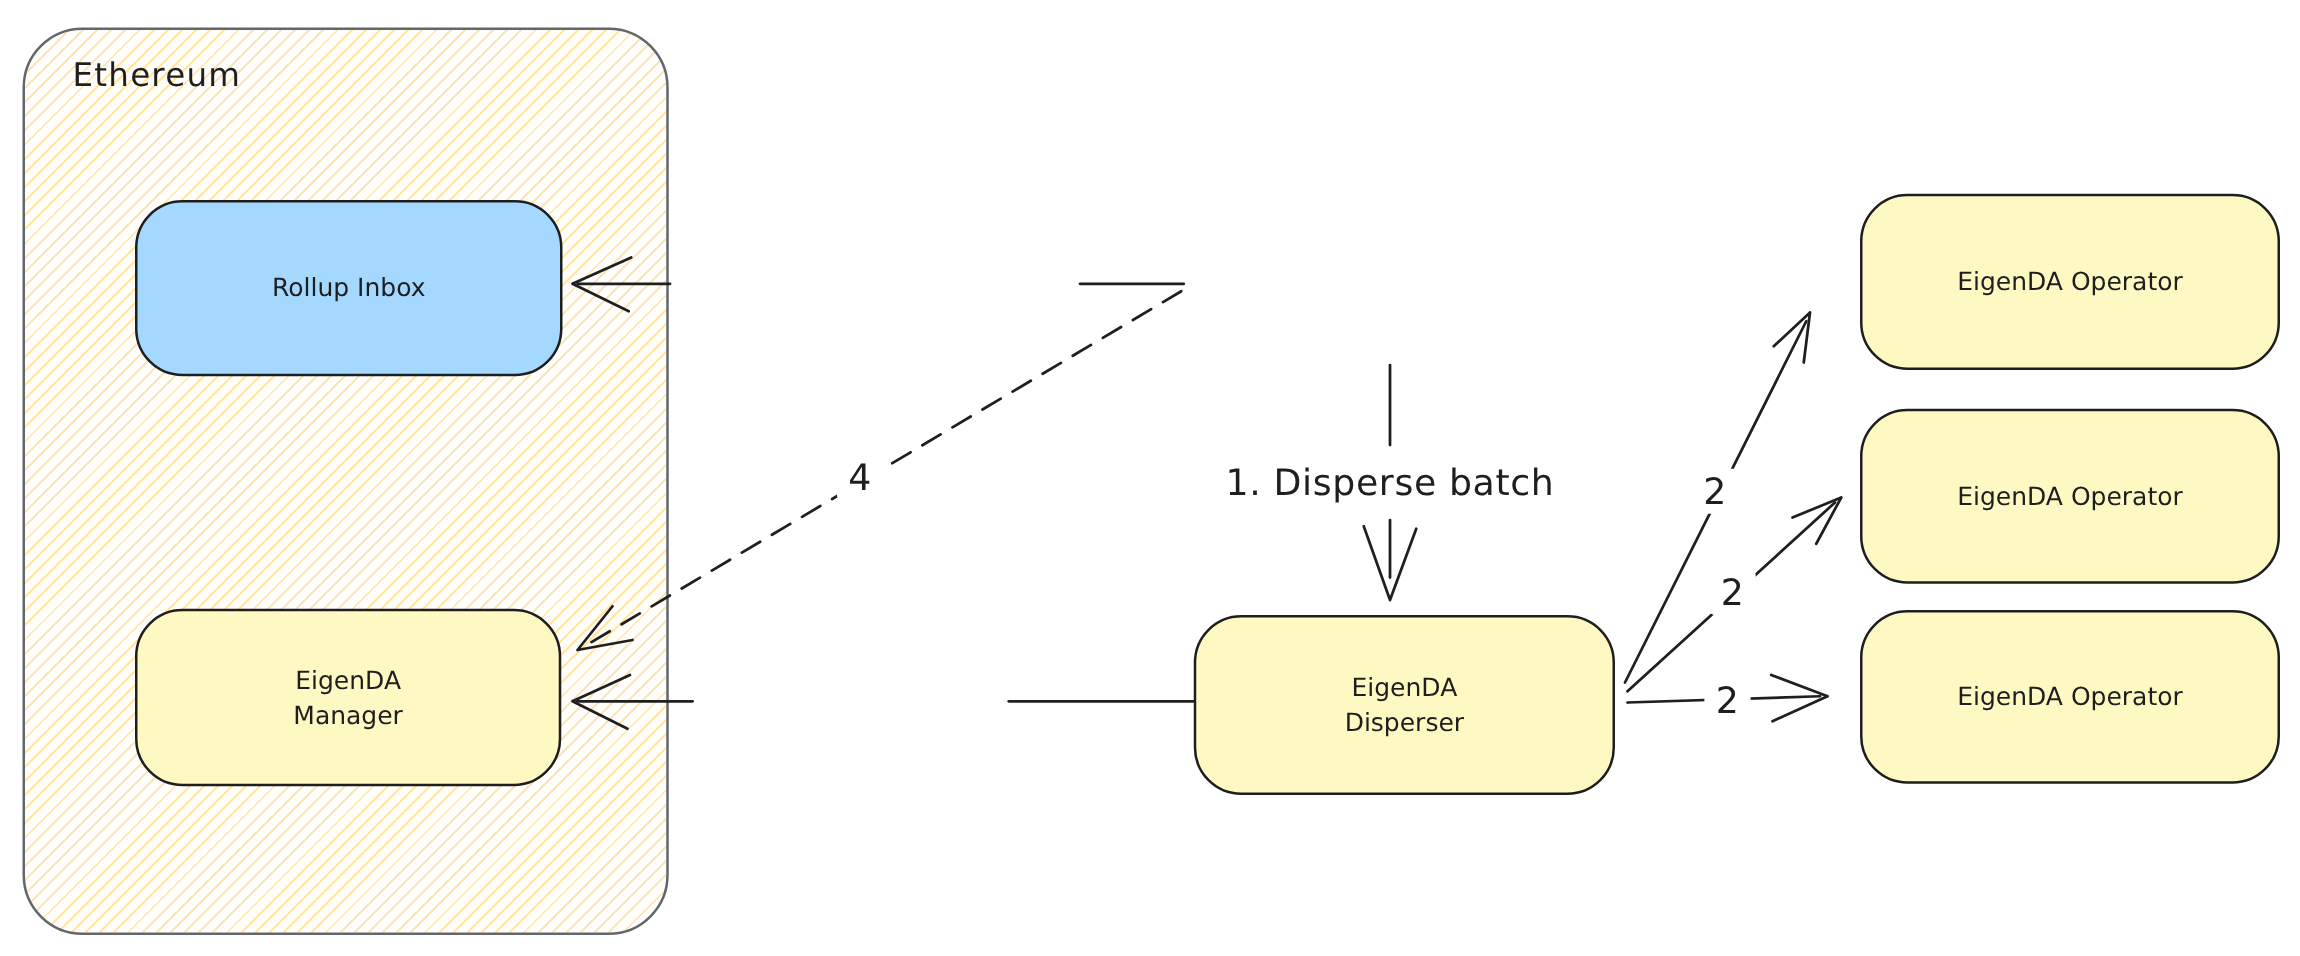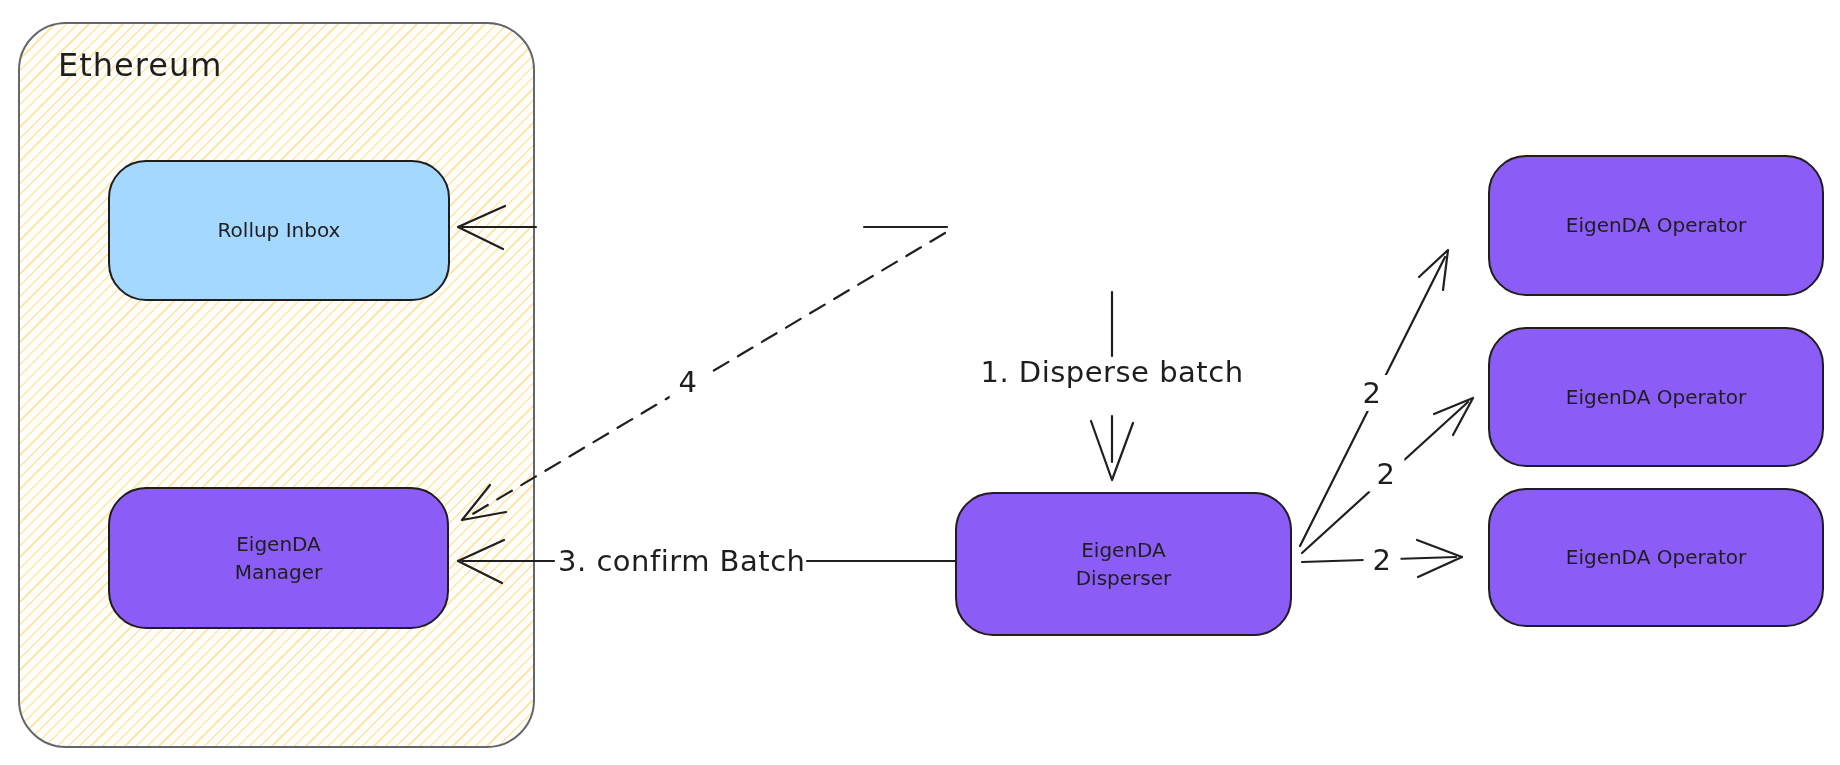--- a/index.html
+++ b/index.html
@@ -9,31 +9,31 @@
   }
   
   .group{
     position:absolute;left:18px;top:22px;width:513px;height:722px;
     border:2px solid #63666d;border-radius:48px;z-index:0;
     background:
       repeating-linear-gradient(135deg, rgba(255,206,92,0.50) 0px, rgba(255,206,92,0.50) 1.6px, transparent 1.6px, transparent 8px),
       #fffefb;
   }
   .group-label{
-    position:absolute;left:38px;top:22px;font-size:32px;letter-spacing:1px;
+    position:absolute;left:38px;top:22px;font-size:26px;letter-spacing:1px;
   }
   .arrows{position:absolute;left:0;top:0;z-index:1;pointer-events:none;}
   .node{
     position:absolute;z-index:2;display:flex;align-items:center;justify-content:center;
     border:2.5px solid #1e1e1e;border-radius:38px;text-align:center;
     font-size:20px;line-height:1.42;
   }
   .node-label{white-space:pre-line;}
   .blue{background:#a5d8ff;}
-  .green{background:#8b5cf6;}
+  .green{background:#fef9c3;}
   .edge-label{
     position:absolute;z-index:3;font-size:29px;white-space:nowrap;letter-spacing:0.5px;
   }
   .v-center{transform:translateY(-50%);}
   .center{transform:translate(-50%,-50%);}
   .bg{background:#ffffff;padding:1px 9px;border-radius:4px;}
 </style>
 </head>
 <body>
 
@@ -107,23 +107,22 @@
     <span class="node-label">EigenDA Operator</span>
   </div>
 
   <div class="node green" style="left:1488px;top:488px;width:332px;height:135px">
     <span class="node-label">EigenDA Operator</span>
   </div>
 
 
   <div class="edge-label center bg" style="left:688px;top:382px">4</div>
 
-  <div class="edge-label center" style="left:1112px;top:372px">1. Disperse batch</div>
+  <div class="edge-label center" style="left:1112px;top:386px">1. Disperse batch</div>
 
-  <div class="edge-label v-center" style="left:558px;top:561px">3. confirm Batch</div>
 
   <div class="edge-label center bg" style="left:1372px;top:393px">2</div>
 
   <div class="edge-label center bg" style="left:1386px;top:474px">2</div>
 
   <div class="edge-label center bg" style="left:1382px;top:560px">2</div>
 
 </div>
 
 </body></html>

